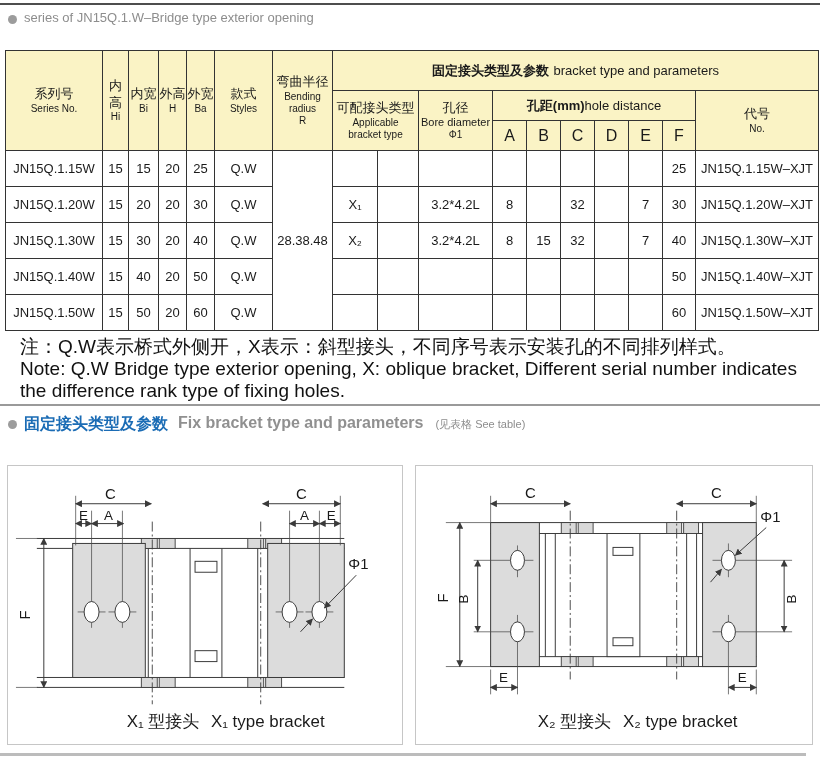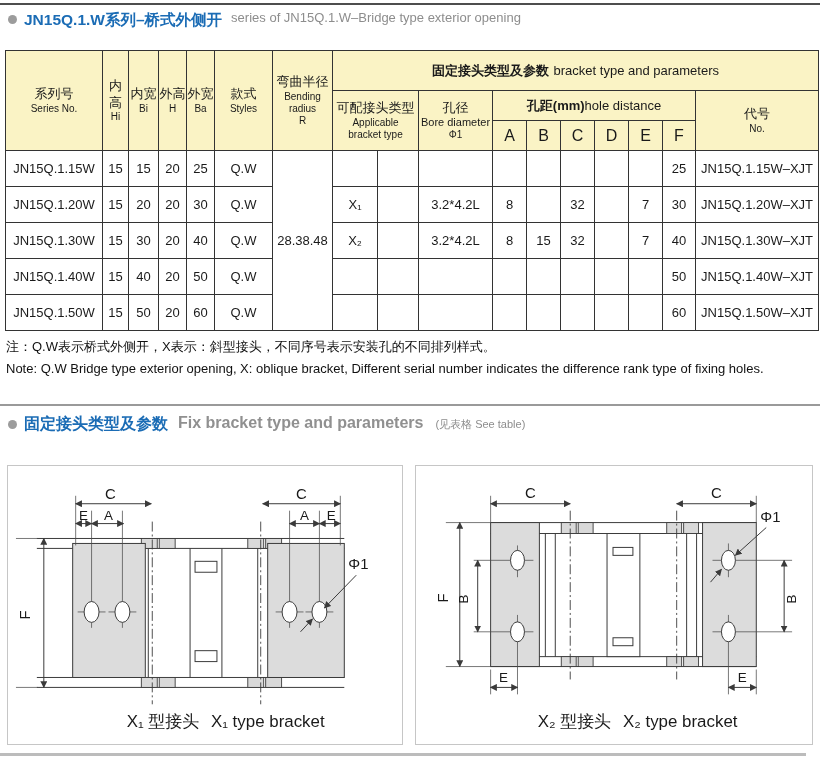--- a/index.html
+++ b/index.html
@@ -20,21 +20,21 @@
   table.spec thead tr.band2{height:30px;margin-top:20px;}
   table.spec thead tr.band3{height:30px;}
   table.spec tbody tr{height:36px;}
   table.spec tbody td{font-size:13px;background:#fff;}
   .h-zh{font-size:13px;line-height:1.25;}
   .h-en{font-size:10px;line-height:1.2;}
   .h-en-sm{font-size:11px;line-height:1.2;}
   .h-inline-zh{font-size:13px;font-weight:bold;}
   .h-inline-en{font-size:13px;}
   td.cell-left{text-align:left;padding-left:4px;}
-  .notes{position:absolute;left:6px;top:336px;font-size:13px;line-height:22px;color:#111;}
+  .notes{position:absolute;left:20px;top:336px;font-size:19px;line-height:22px;color:#111;}
   .section-row{position:absolute;left:8px;top:414px;display:flex;align-items:flex-start;}
   .section-zh{font-weight:bold;font-size:16px;color:#1b6cb5;margin-right:10px;white-space:nowrap;}
   .section-en{font-size:16px;color:#909090;margin-right:12px;white-space:nowrap;font-weight:bold;}
   .section-hint{font-size:11px;color:#8d8d8d;margin-top:3px;white-space:nowrap;}
   .diagram-box{position:absolute;top:465px;height:278px;border:1px solid #c6c6c6;background:#fff;}
   .box-x1{left:7px;width:394px;}
   .box-x2{left:415px;width:396px;}
   .diagram-box svg{width:100%;height:100%;display:block;}
   svg text{font-family:"Liberation Sans","DejaVu Sans",sans-serif;fill:#1a1a1a;}
   svg .ln{stroke:#3a3a3a;stroke-width:1;fill:none;}
@@ -49,21 +49,20 @@
   svg .lbl-s{font-size:13.5px;}
   svg .cap{font-size:17px;}
 </style>
 </head>
 <body>
 
 <div class="rule-top"></div>
 
 <div class="title-row">
   <span class="bullet"></span>
-  <span class="title-zh">JN15Q.1.W系列–桥式外侧开</span>
   <span class="title-en">series of JN15Q.1.W–Bridge type exterior opening</span>
 </div>
 
 <table class="spec">
   <colgroup>
     <col style="width:97px">
       <col style="width:26px">
       <col style="width:30px">
       <col style="width:28px">
     <col style="width:28px">

